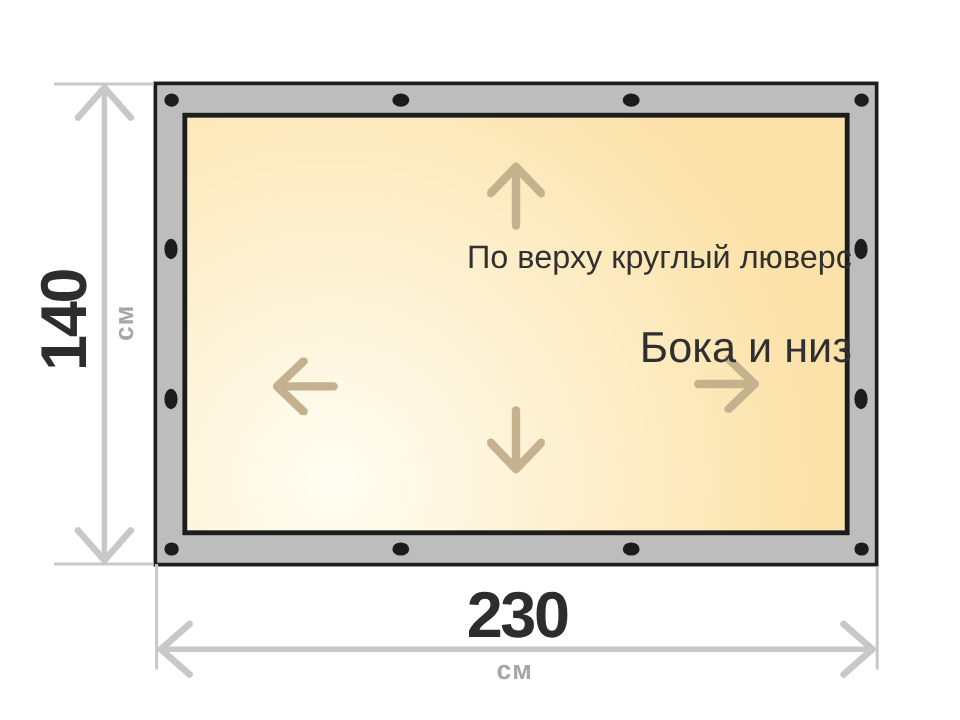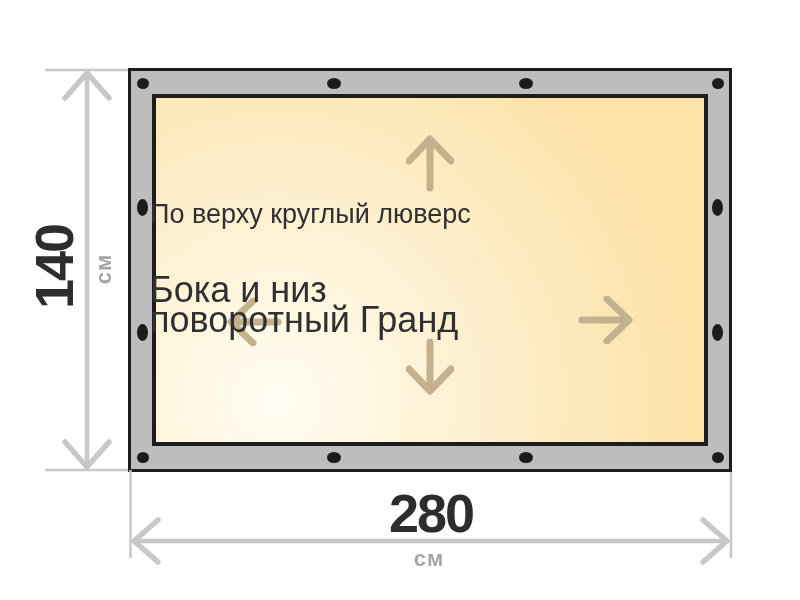--- a/index.html
+++ b/index.html
@@ -14,21 +14,21 @@
 
   
   .frame{position:absolute;left:128px;top:68px;width:604px;height:404px;
          box-sizing:border-box;background:var(--frame);border:3px solid var(--outline);}
   .fabric{position:absolute;left:152px;top:94px;width:556px;height:352px;
           box-sizing:border-box;border:4px solid var(--outline);
           background:radial-gradient(circle at 22% 88%, var(--fabric-light) 0%, var(--fabric-mid) 38%, var(--fabric-peach) 78%);}
   .grommet{position:absolute;background:var(--grommet);border-radius:50%;}
 
   
-  .note{position:absolute;left:150px;width:560px;text-align:left;color:var(--note-text);}
+  .note{position:absolute;left:150px;width:560px;text-align:right;color:var(--note-text);}
   .note-top{top:198px;font-size:27px;line-height:32px;}
   .note-mid{top:275px;font-size:36px;line-height:30px;}
 
   
   .dir-arrow{position:absolute;}
   .dir-arrow svg{display:block;}
   .dir-stroke{stroke:var(--arrow);stroke-width:7;fill:none;stroke-linecap:round;stroke-linejoin:round;}
 
   
   .dim-svg{position:absolute;}
@@ -93,36 +93,35 @@
   <div class="dir-arrow" style="left:578px;top:296px;">
     <svg width="58" height="48" viewBox="0 0 58 48">
       <path class="dir-stroke" d="M4 24 L50 24"></path>
       <path class="dir-stroke" d="M29 3 L51 24 L29 45"></path>
     </svg>
   </div>
 
   <div class="note note-top">По верху круглый люверс</div>
   <div class="note note-mid">
     <div>Бока и низ</div>
-    <div>поворотный Гранд</div>
   </div>
 
   <svg class="dim-svg" style="left:40px;top:60px;" width="100" height="420" viewBox="0 0 100 420">
     <line class="ext-line" x1="5" y1="10" x2="88" y2="10"></line>
     <line class="ext-line" x1="5" y1="410" x2="88" y2="410"></line>
     <line class="dim-line" x1="47" y1="14" x2="47" y2="406"></line>
     <path class="dim-head" d="M25 38 L47 13 L69 38"></path>
     <path class="dim-head" d="M25 382 L47 407 L69 382"></path>
   </svg>
   <div class="dim-value height-value">140</div>
   <div class="dim-unit height-unit">см</div>
 
   <svg class="dim-svg" style="left:120px;top:462px;" width="625" height="108" viewBox="0 0 625 108">
     <line class="ext-line" x1="10.5" y1="8" x2="10.5" y2="96"></line>
     <line class="ext-line" x1="611" y1="10" x2="611" y2="96"></line>
     <line class="dim-line" x1="15" y1="79" x2="606" y2="79"></line>
     <path class="dim-head" d="M38 58 L14 79 L38 100"></path>
     <path class="dim-head" d="M583 58 L607 79 L583 100"></path>
   </svg>
-  <div class="dim-value width-value">280</div>
+  <div class="dim-value width-value">230</div>
   <div class="dim-unit width-unit">см</div>
 
 </div>
 
 </body></html>

